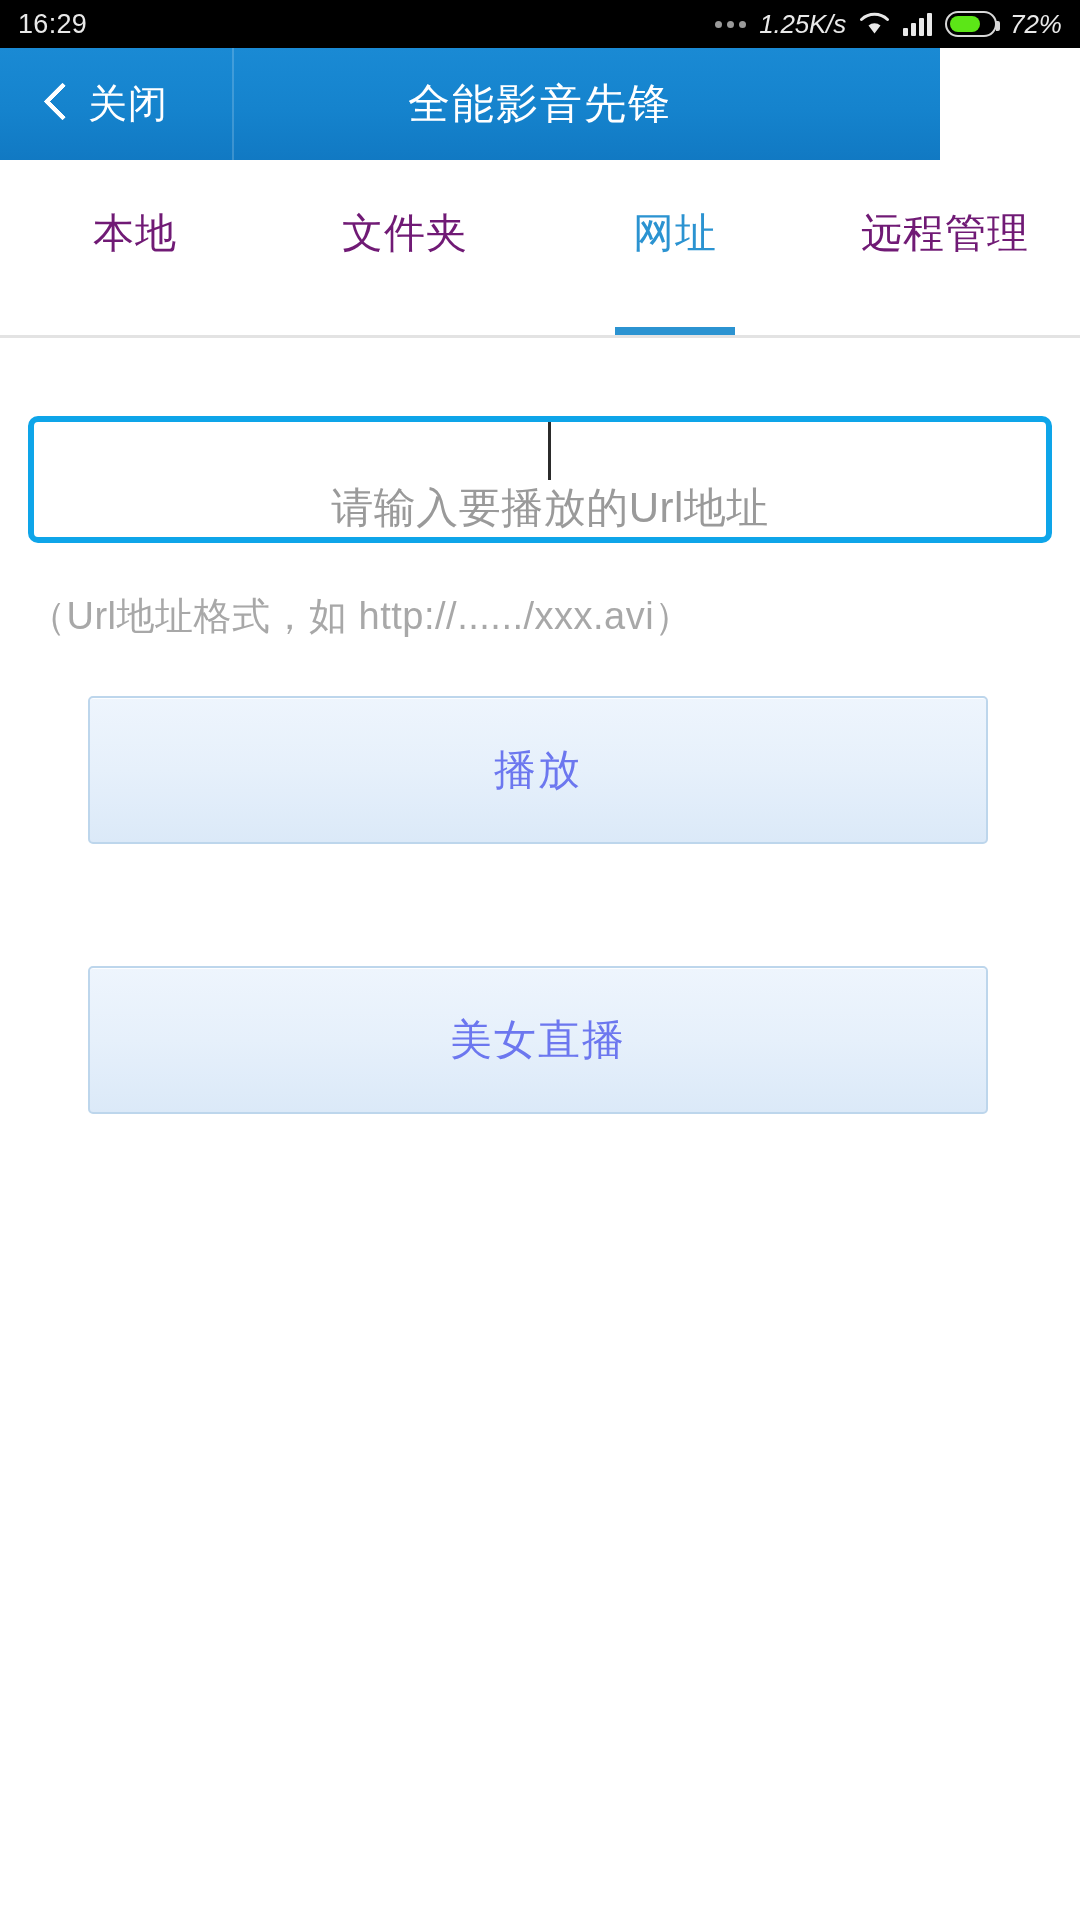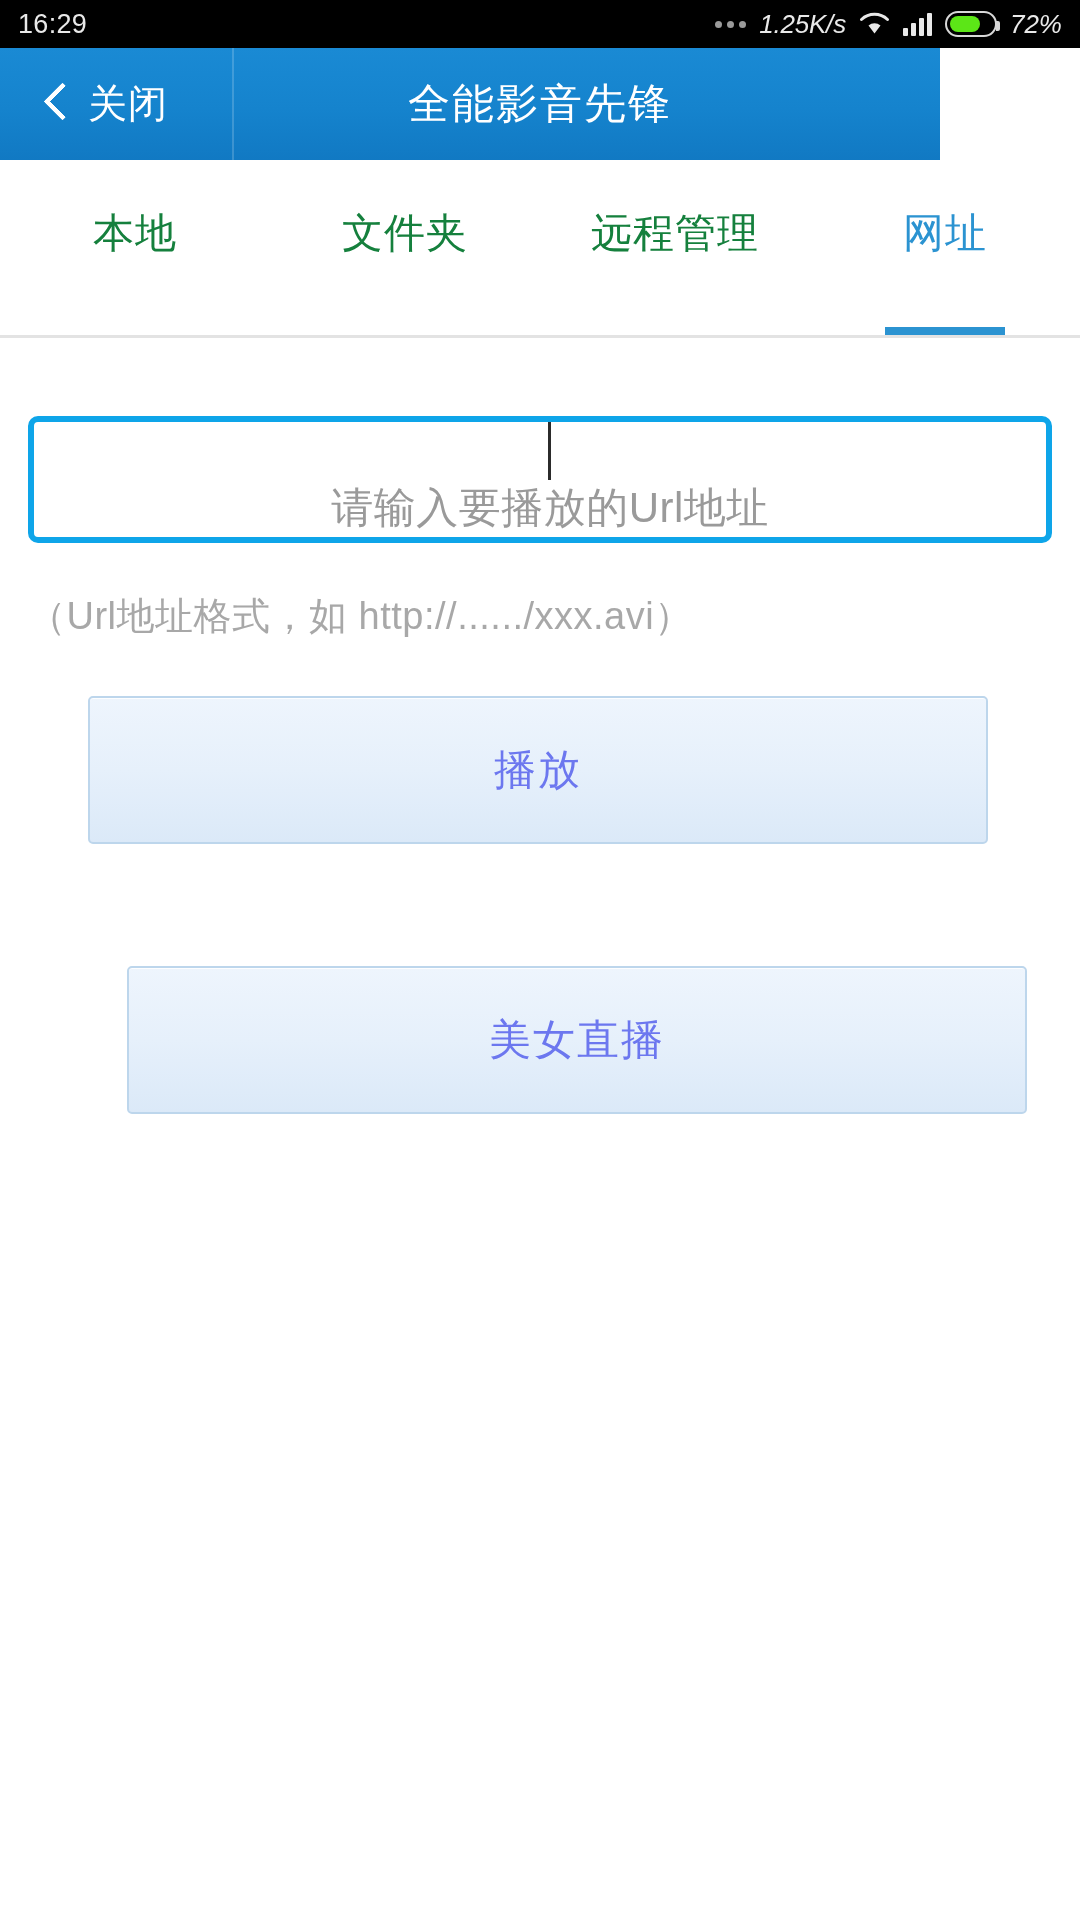--- a/index.html
+++ b/index.html
@@ -98,21 +98,21 @@
     border-bottom:3px solid #e3e3e3;
   }
   .tab{
     flex:1; height:175px;
     display:flex; flex-direction:column;
     align-items:center; justify-content:flex-start;
     padding-top:46px;
     cursor:pointer; position:relative;
   }
   .tab-label{
-    font-size:41px; color:#15803d; letter-spacing:1px;
+    font-size:41px; color:#701a75; letter-spacing:1px;
   }
   .tab.active .tab-label{ color:#2b93d1; }
   .tab-underline{
     position:absolute; bottom:0; left:50%; transform:translateX(-50%);
     width:120px; height:8px; background:#2b93d1; display:none;
   }
   .tab.active .tab-underline{ display:block; }
 
   
   .content{
@@ -150,21 +150,21 @@
     border:2px solid #bdd6ec;
     border-radius:5px;
     display:flex; align-items:center; justify-content:center;
     cursor:pointer;
     box-shadow:inset 0 1px 0 rgba(255,255,255,0.85);
   }
   .action-btn .btn-label{
     font-size:42px; color:#6c77ef; letter-spacing:2px;
   }
   .btn-play{ top:355px; }
-  .btn-live{ top:625px;margin-left:39px; }
+  .btn-live{ top:625px; }
 </style>
 </head>
 <body>
 
 <div class="statusbar">
   <span class="status-time">16:29</span>
   <div class="status-right">
     <span class="dots-icon">
         <i></i>
         <i></i>
@@ -201,28 +201,28 @@
 
 <div class="tabs">
   <div class="tab">
     <span class="tab-label">本地</span>
 
   </div>
   <div class="tab">
     <span class="tab-label">文件夹</span>
 
   </div>
-  <div class="tab">
-    <span class="tab-label">远程管理</span>
-
-  </div>
   <div class="tab active">
     <span class="tab-label">网址</span>
     <span class="tab-underline"></span>
   </div>
+  <div class="tab">
+    <span class="tab-label">远程管理</span>
+
+  </div>
 </div>
 
 <div class="content">
 
   <div class="url-input">
     <span class="caret"></span>
     <span class="url-placeholder">请输入要播放的Url地址</span>
   </div>
 
   <div class="hint">（Url地址格式，如 http://....../xxx.avi）</div>

